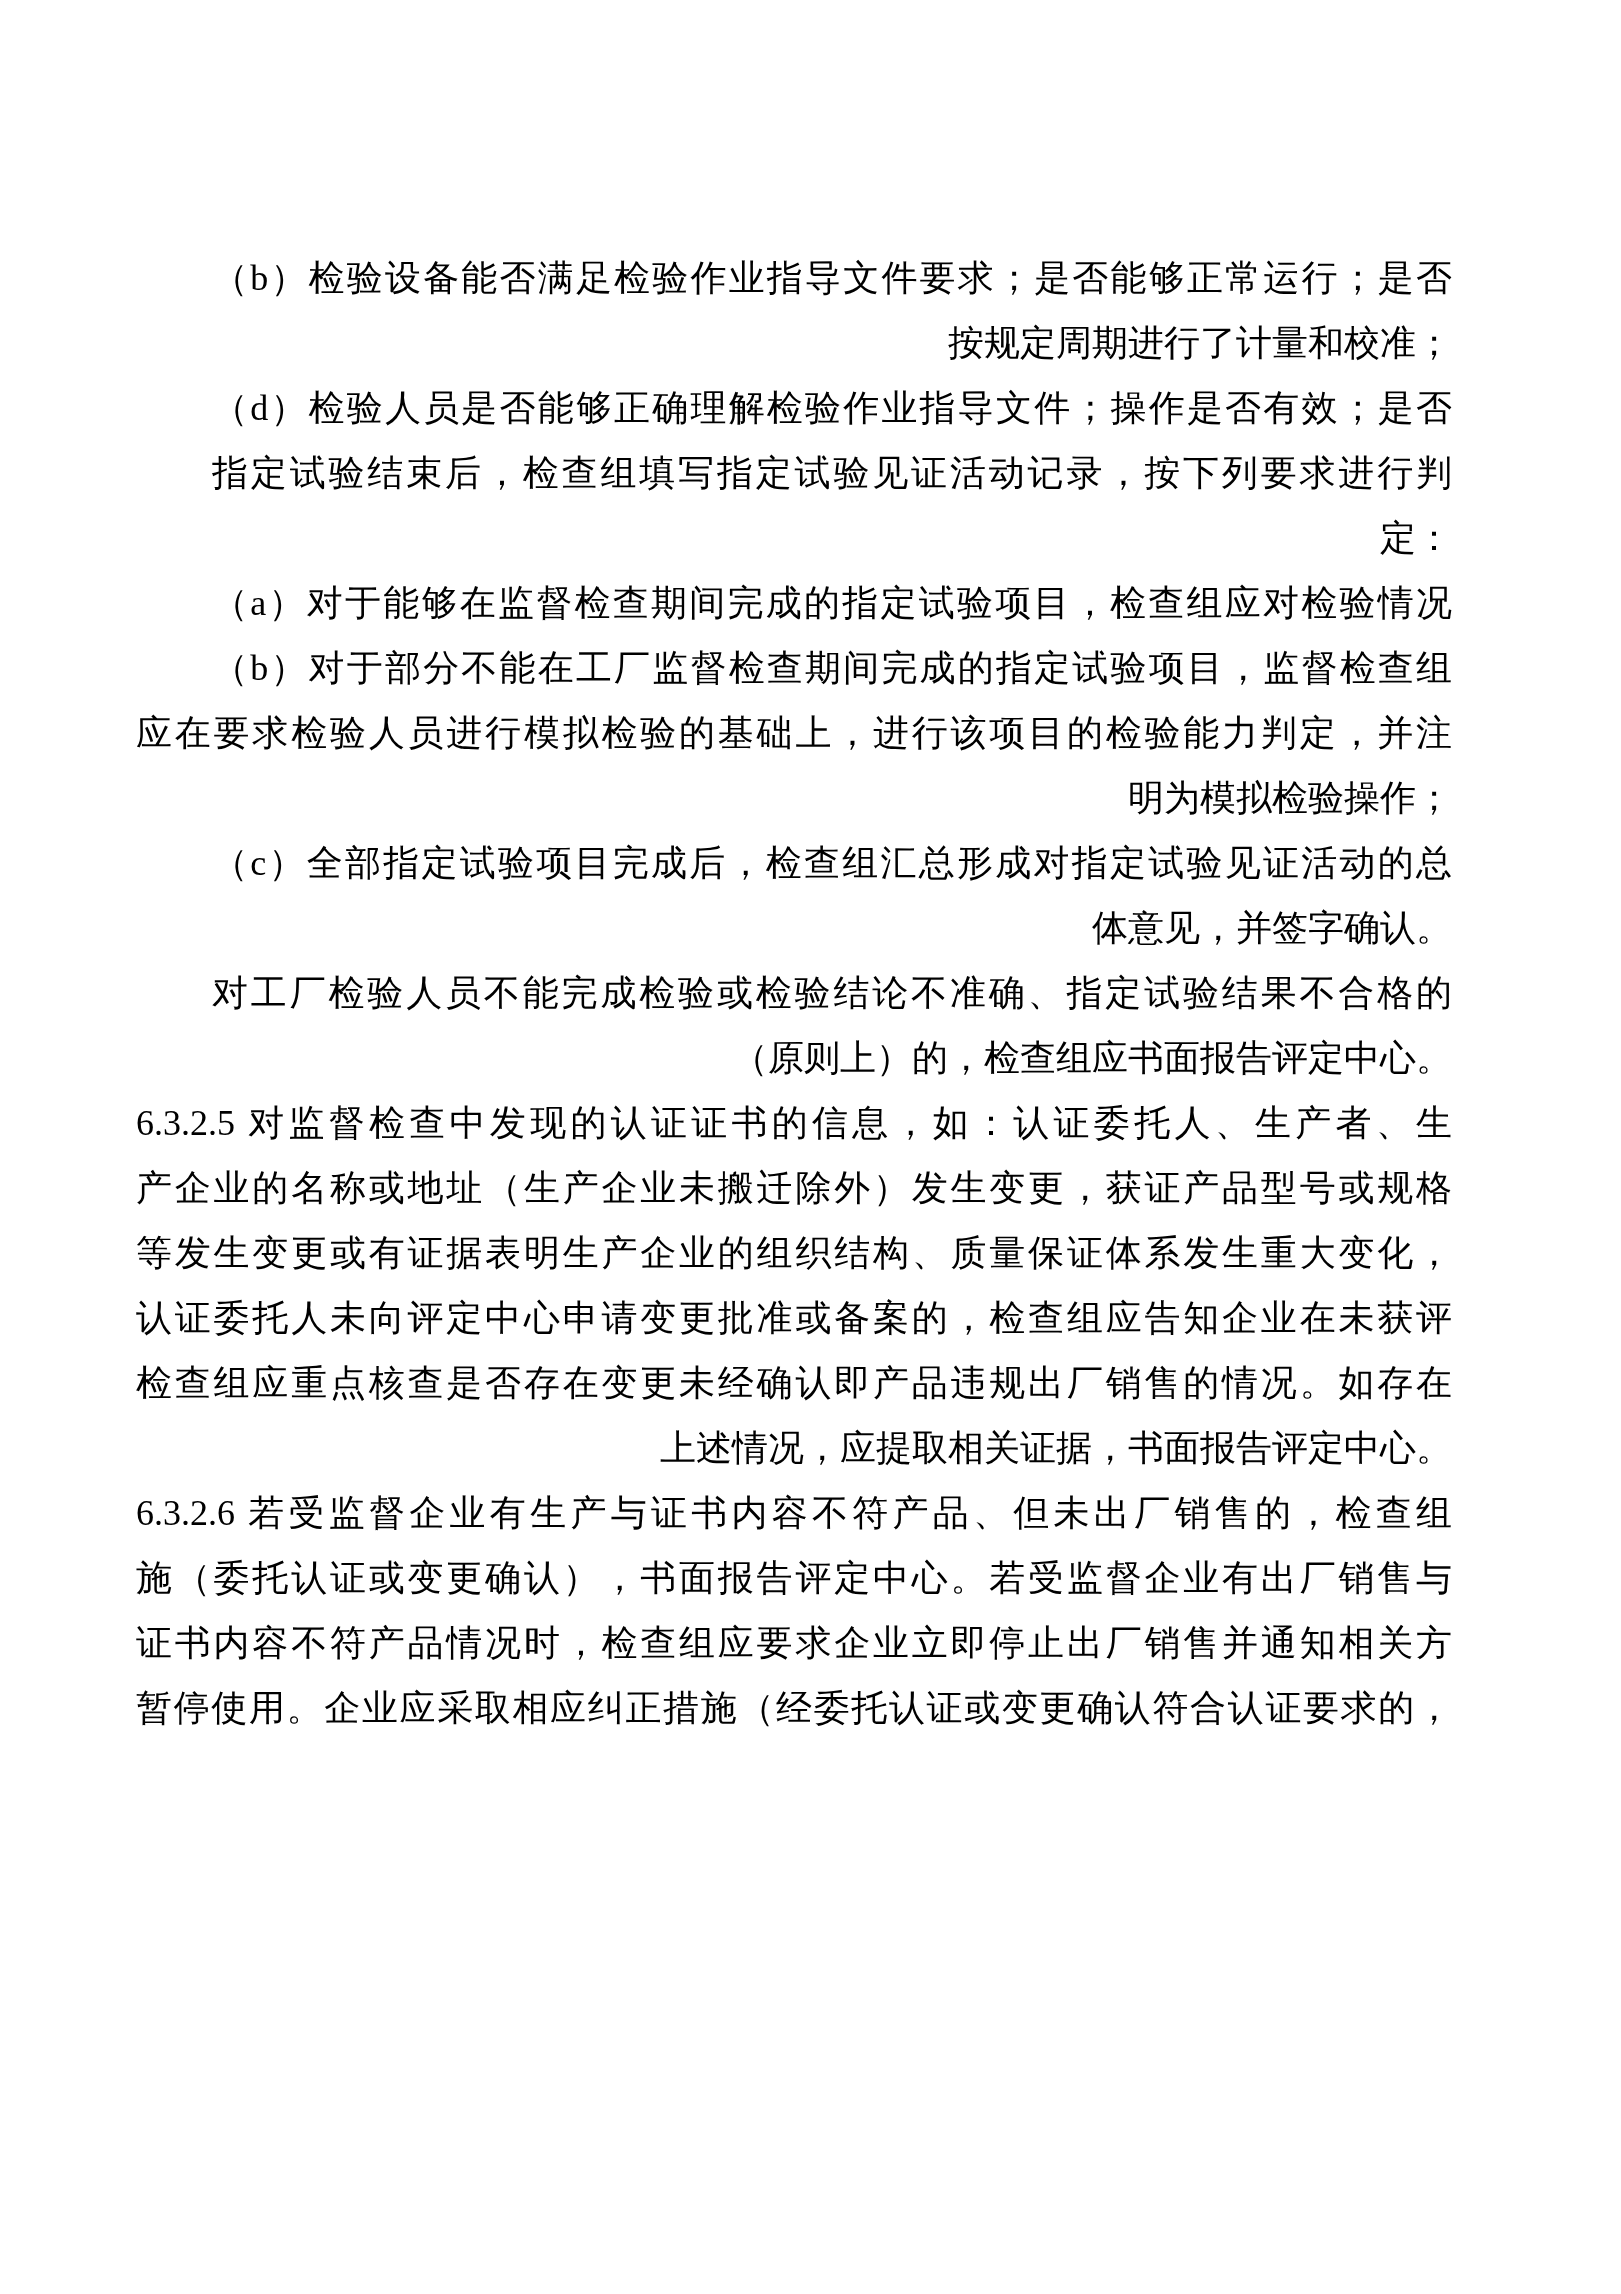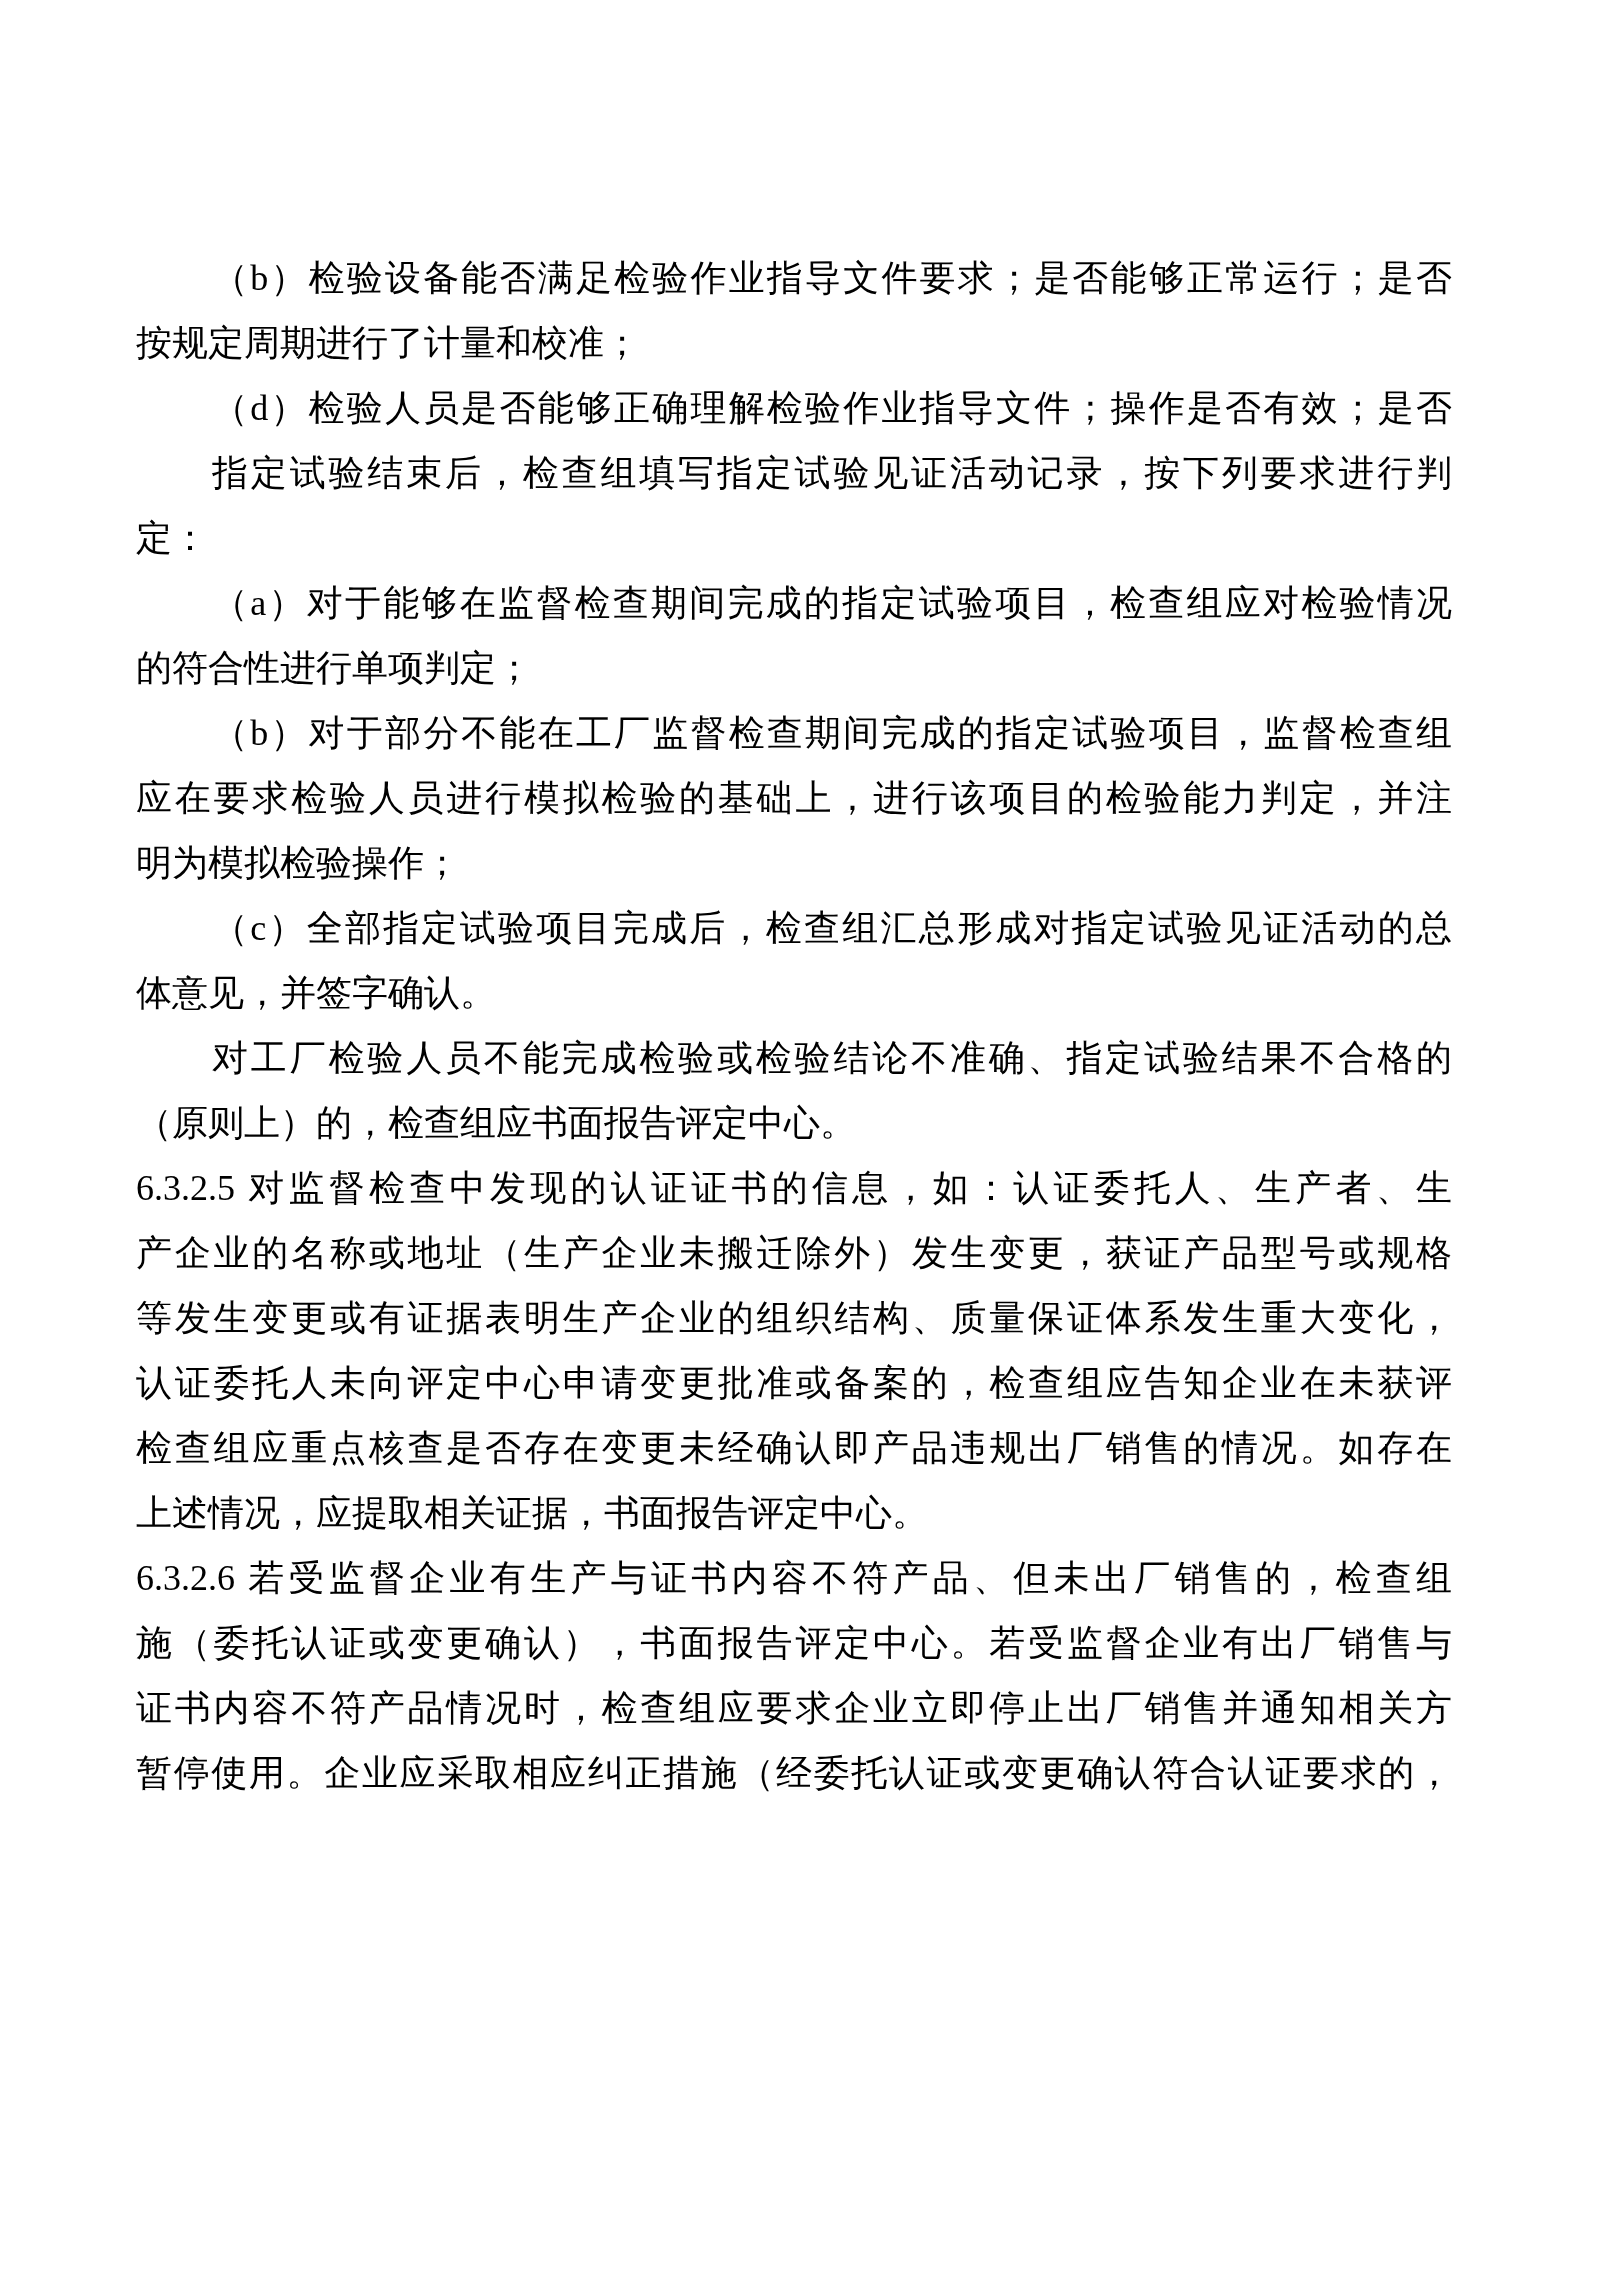--- a/index.html
+++ b/index.html
@@ -22,21 +22,21 @@
     left: 136px;
     top: 223px;
     width: 1316px;
   }
   .line {
     height: 65px;
     line-height: 65px;
     font-size: 36px;
     white-space: normal;
     overflow: hidden;
-    text-align: left;
+    text-align: right;
     letter-spacing: 0;
   }
   .line.justify {
     text-align: justify;
     text-align-last: justify;
     text-justify: inter-character;
   }
   .line.indent {
     text-indent: 76px;
   }
@@ -56,21 +56,20 @@
 <body>
 
 <div class="page">
   <div class="doc-body" id="doc-body">
       <div class="line indent justify">（b）检验设备能否满足检验作业指导文件要求；是否能够正常运行；是否</div>
       <div class="line">按规定周期进行了计量和校准；</div>
       <div class="line indent justify">（d）检验人员是否能够正确理解检验作业指导文件；操作是否有效；是否</div>
       <div class="line indent justify">指定试验结束后，检查组填写指定试验见证活动记录，按下列要求进行判</div>
       <div class="line">定：</div>
       <div class="line indent justify">（a）对于能够在监督检查期间完成的指定试验项目，检查组应对检验情况</div>
-      <div class="line">的符合性进行单项判定；</div>
       <div class="line indent justify">（b）对于部分不能在工厂监督检查期间完成的指定试验项目，监督检查组</div>
       <div class="line justify">应在要求检验人员进行模拟检验的基础上，进行该项目的检验能力判定，并注</div>
       <div class="line">明为模拟检验操作；</div>
       <div class="line indent justify">（c）全部指定试验项目完成后，检查组汇总形成对指定试验见证活动的总</div>
       <div class="line">体意见，并签字确认。</div>
       <div class="line indent justify">对工厂检验人员不能完成检验或检验结论不准确、指定试验结果不合格的</div>
       <div class="line">（原则上）的，检查组应书面报告评定中心。</div>
       <div class="line justify">6.3.2.5 对监督检查中发现的认证证书的信息，如：认证委托人、生产者、生</div>
       <div class="line justify">产企业的名称或地址（生产企业未搬迁除外）发生变更，获证产品型号或规格</div>
       <div class="line justify">等发生变更或有证据表明生产企业的组织结构、质量保证体系发生重大变化，</div>

